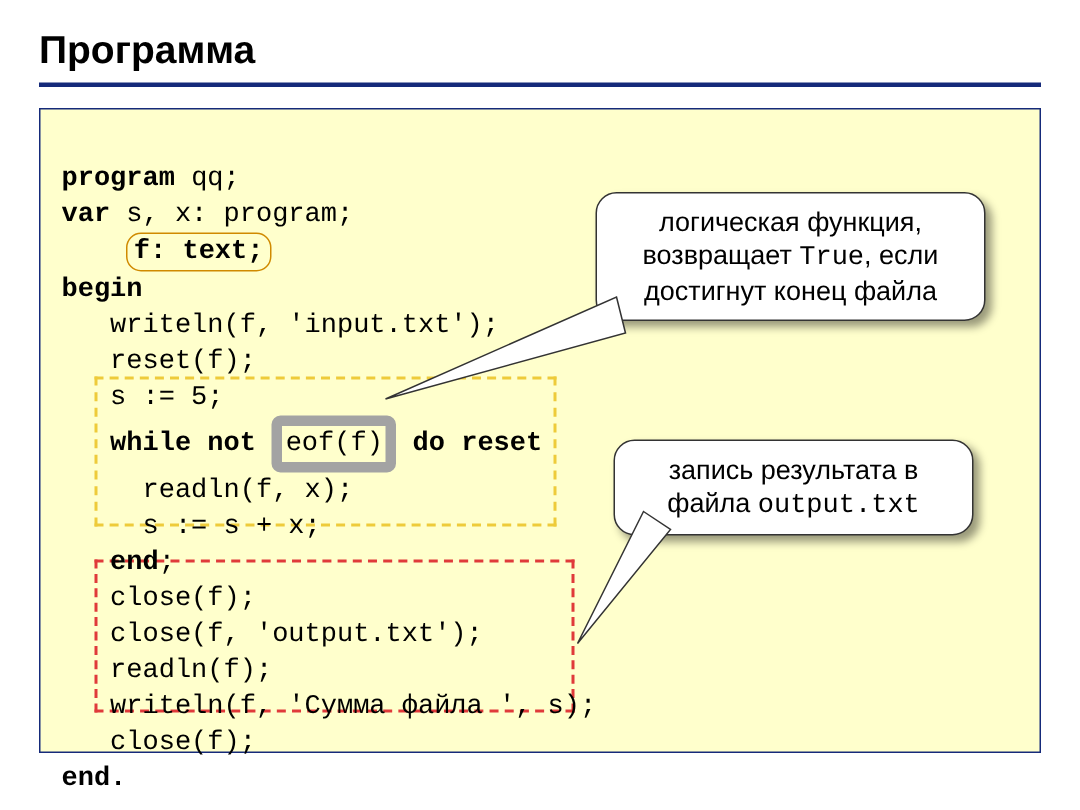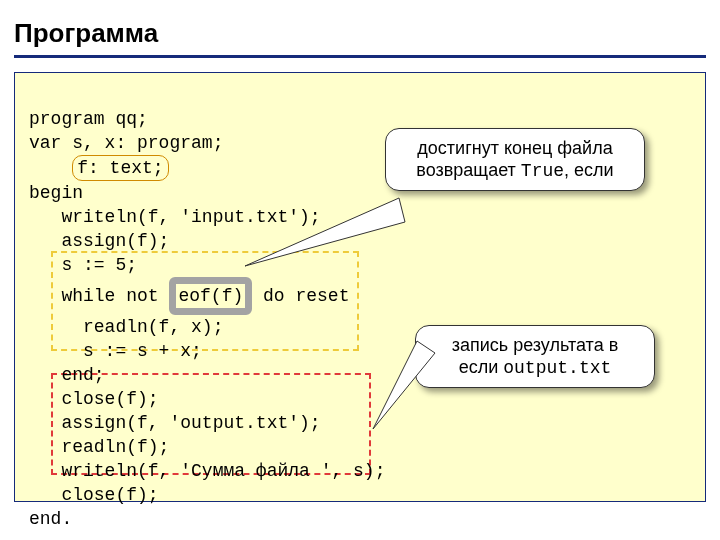--- a/index.html
+++ b/index.html
@@ -9,21 +9,21 @@
     width: 720px;
     height: 540px;
     background: #fff;
     font-family: Arial, sans-serif;
     position: relative;
   }
   .slide {
     width: 720px;
     height: 528px;
     position: relative;
-    padding: 12px 14px;
+    padding: 12px 26px;
   }
   .title {
     font-size: 26px;
     font-weight: bold;
     color: #000;
     margin: 6px 0 4px 0;
   }
   .rule {
     border: none;
     border-top: 3px solid #152a7a;
@@ -37,27 +37,28 @@
     height: 430px;
   }
   .code {
     font-family: "Courier New", monospace;
     font-size: 18px;
     line-height: 24px;
     color: #000;
     white-space: pre;
     position: relative;
   }
-  .kw { font-weight: normal; }
+  .kw { font-weight: bold; }
   .h-ftext {
     display: inline-block;
     border: 1px solid #d08a00;
     border-radius: 10px;
     padding: 0 4px;
     background: transparent;
+    font-weight: bold;
   }
   .h-eof {
     display: inline-block;
     border: 7px solid #a3a3a3;
     border-radius: 6px;
     padding: 0 2px;
   }
   .dashed-yellow {
     position: absolute;
     border: 2px dashed #eecb3a;
@@ -99,44 +100,45 @@
 
     <div class="dashed-yellow" style="left:36px; top:178px; width:308px; height:100px;"></div>
     <div class="dashed-red" style="left:36px; top:300px; width:320px; height:102px;"></div>
 
     <div class="code">
 <span><span class="kw">program</span><span> qq;</span></span>
 <span><span class="kw">var</span><span> s, x: program;</span></span>
 <span><span>    </span><span class="h-ftext">f: text;</span></span>
 <span class="kw">begin</span>
 <span>   writeln(f, 'input.txt');</span>
-<span>   assign(f);</span>
+<span>   reset(f);</span>
 <span>   s := 5;</span>
 <span><span>   </span><span class="kw">while not </span><span class="h-eof">eof(f)</span><span class="kw"> do reset</span></span>
 <span>     readln(f, x);</span>
 <span>     s := s + x;</span>
 <span><span>   </span><span class="kw">end</span><span>;</span></span>
 <span>   close(f);</span>
-<span>   assign(f, 'output.txt');</span>
+<span>   close(f, 'output.txt');</span>
 <span>   readln(f);</span>
 <span>   writeln(f, 'Сумма файла ', s);</span>
 <span>   close(f);</span>
 <span class="kw">end.</span>
     </div>
 
     <div class="callout" style="left:370px; top:55px; width:260px;">
+      <div>логическая функция,</div>
+      <div><span>возвращает </span><span class="mono2">True</span><span>, если</span></div>
       <div>достигнут конец файла</div>
-      <div><span>возвращает </span><span class="mono2">True</span><span>, если</span></div>
     </div>
     <svg class="pointer" style="left:220px; top:125px; width:170px; height:70px;">
       <polygon points="164,0 170,24 10,68" fill="#fff" stroke="#333" stroke-width="1"></polygon>
     </svg>
 
-    <div class="callout" style="left:400px; top:220px; width:240px;margin-top:32px;">
+    <div class="callout" style="left:382px; top:220px; width:240px;">
       <div>запись результата в</div>
-      <div><span>если </span><span class="mono2">output.txt</span></div>
+      <div><span>файла </span><span class="mono2">output.txt</span></div>
     </div>
     <svg class="pointer" style="left:352px; top:268px; width:70px; height:90px;">
       <polygon points="50,0 68,12 6,88" fill="#fff" stroke="#333" stroke-width="1"></polygon>
     </svg>
 
   </div>
 </div>
 
 </body></html>

